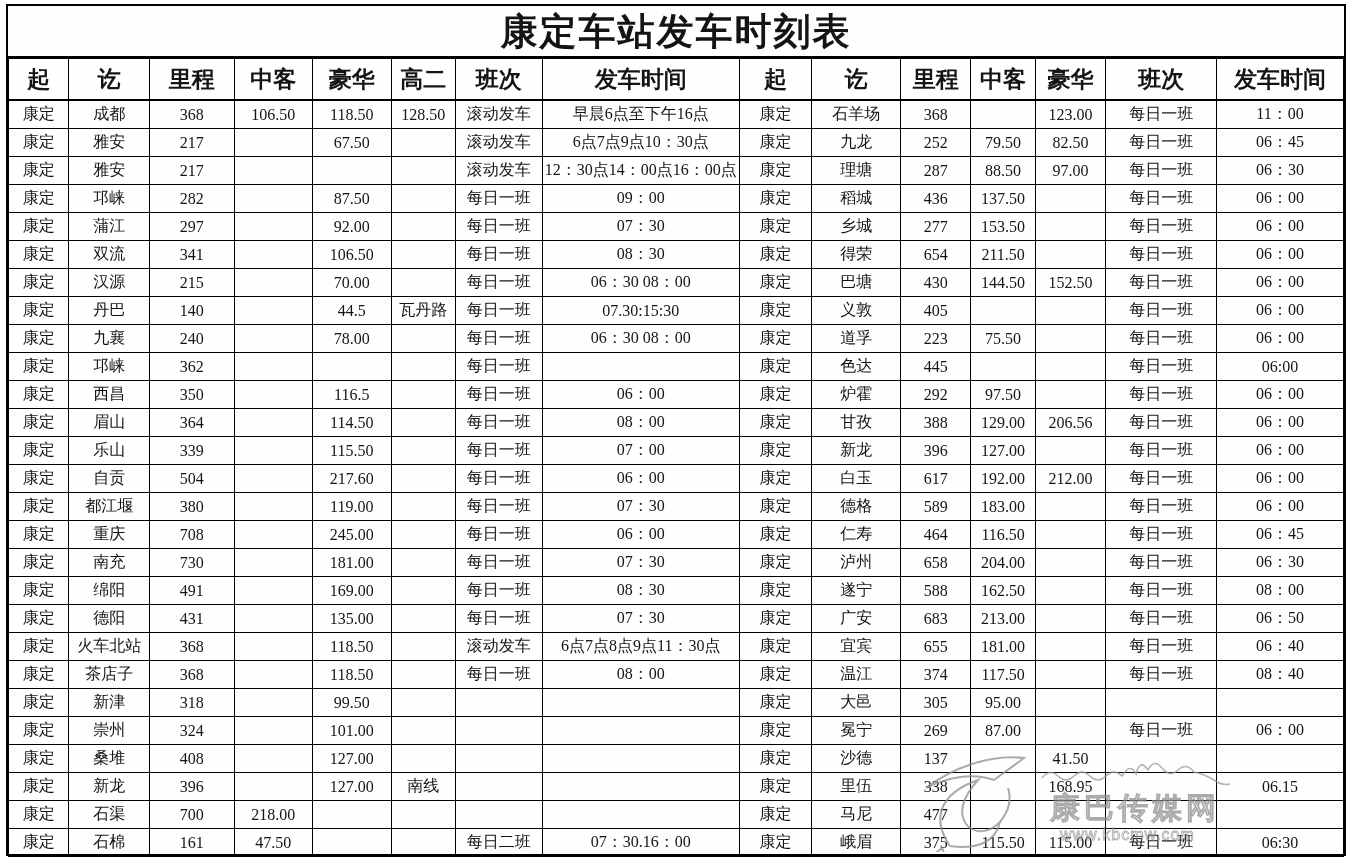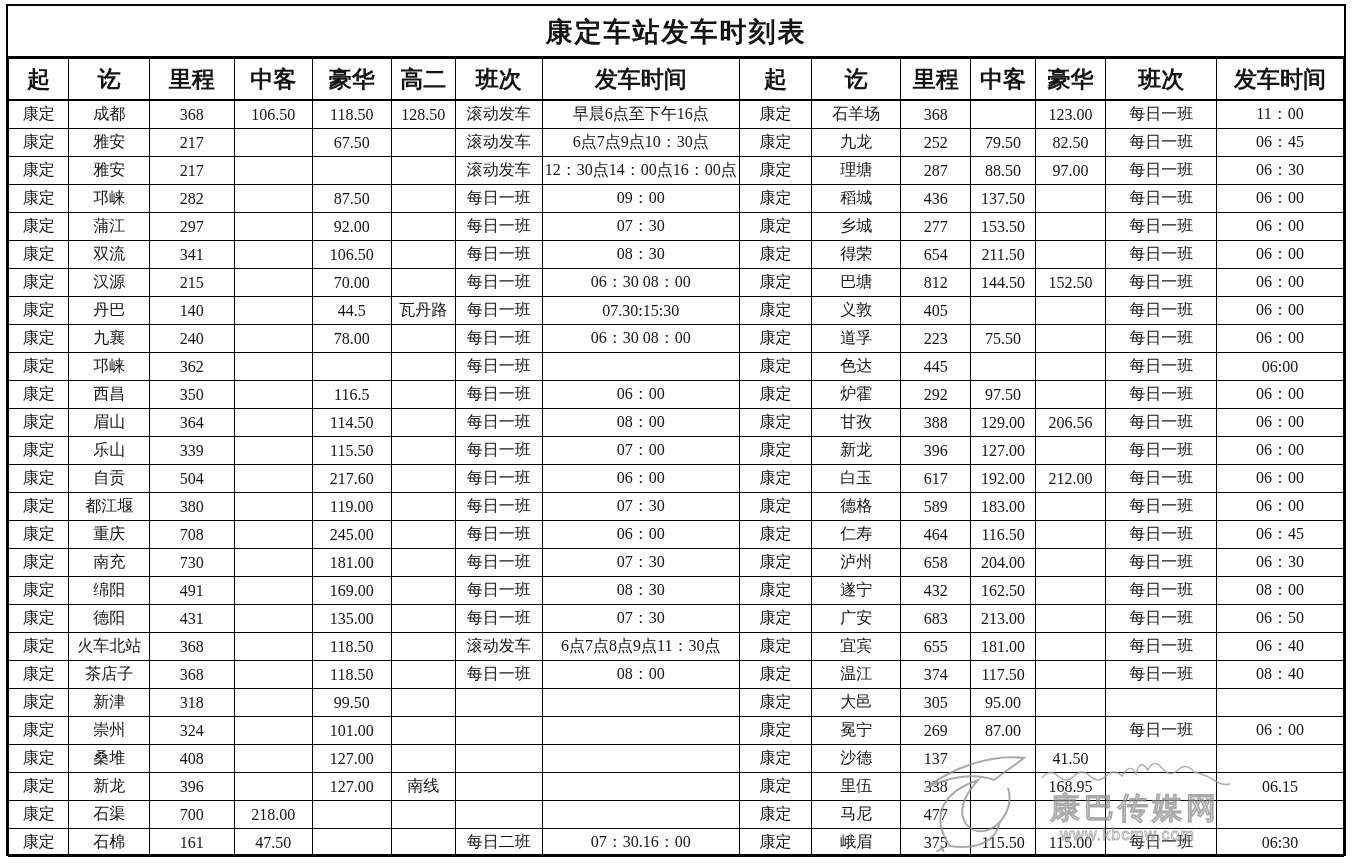--- a/index.html
+++ b/index.html
@@ -17,21 +17,21 @@
     border: 2px solid #000;
     box-sizing: border-box;
     background: #fefefe;
   }
   .title-bar {
     height: 52px;
     line-height: 52px;
     text-align: center;
     font-family: "Liberation Sans", "DejaVu Sans", sans-serif;
     font-weight: 700;
-    font-size: 27px;
+    font-size: 37px;
     letter-spacing: 2px;
     border-bottom: 2px solid #000;
     box-sizing: border-box;
     white-space: nowrap;
   }
   table.timetable {
     width: 100%;
     height: calc(100% - 52px);
     border-collapse: collapse;
     table-layout: fixed;
@@ -228,21 +228,21 @@
           <td>康定</td>
           <td>汉源</td>
           <td>215</td>
           <td></td>
           <td>70.00</td>
           <td></td>
           <td>每日一班</td>
           <td>06：30  08：00</td>
           <td>康定</td>
           <td>巴塘</td>
-          <td>812</td>
+          <td>430</td>
           <td>144.50</td>
           <td>152.50</td>
           <td>每日一班</td>
           <td>06：00</td>
         </tr>
         <tr>
           <td>康定</td>
           <td>丹巴</td>
           <td>140</td>
           <td></td>
@@ -415,21 +415,21 @@
           <td>康定</td>
           <td>绵阳</td>
           <td>491</td>
           <td></td>
           <td>169.00</td>
           <td></td>
           <td>每日一班</td>
           <td>08：30</td>
           <td>康定</td>
           <td>遂宁</td>
-          <td>432</td>
+          <td>588</td>
           <td>162.50</td>
           <td></td>
           <td>每日一班</td>
           <td>08：00</td>
         </tr>
         <tr>
           <td>康定</td>
           <td>德阳</td>
           <td>431</td>
           <td></td>

